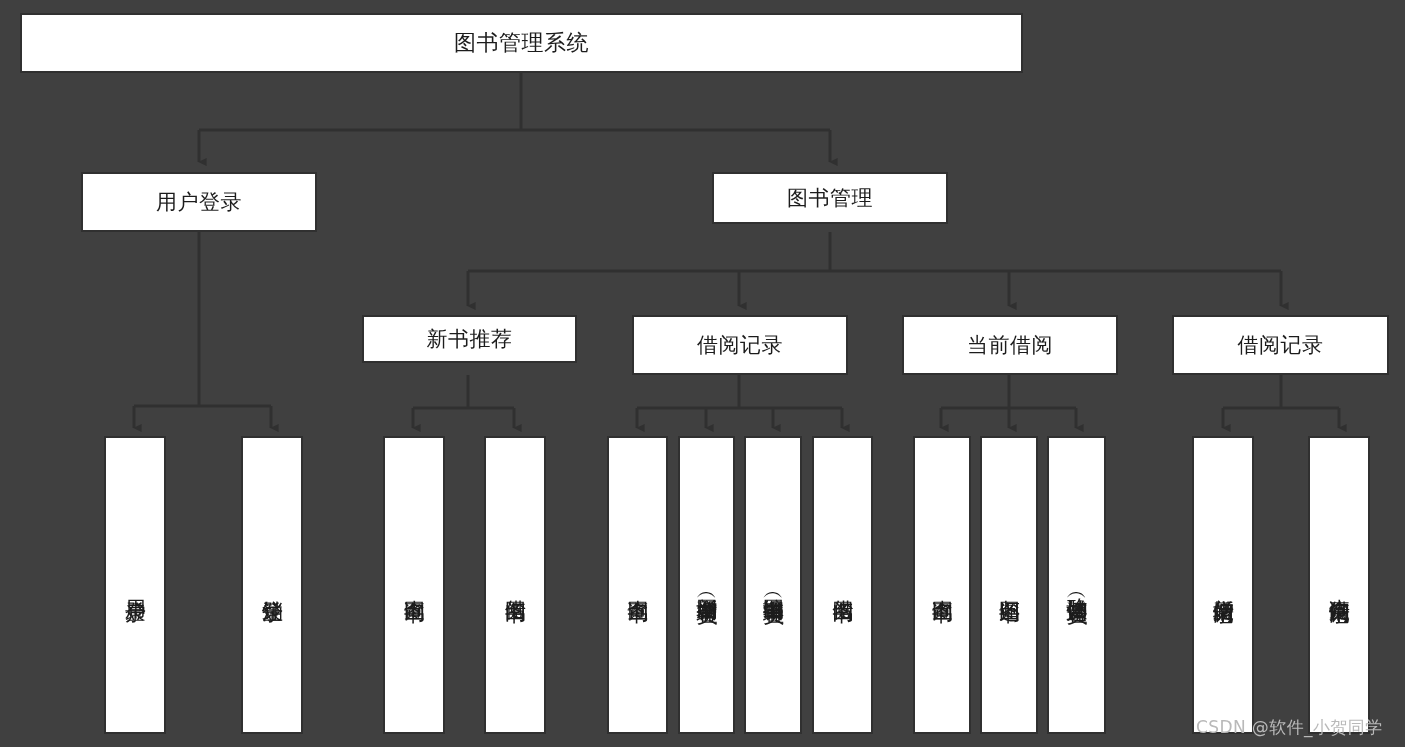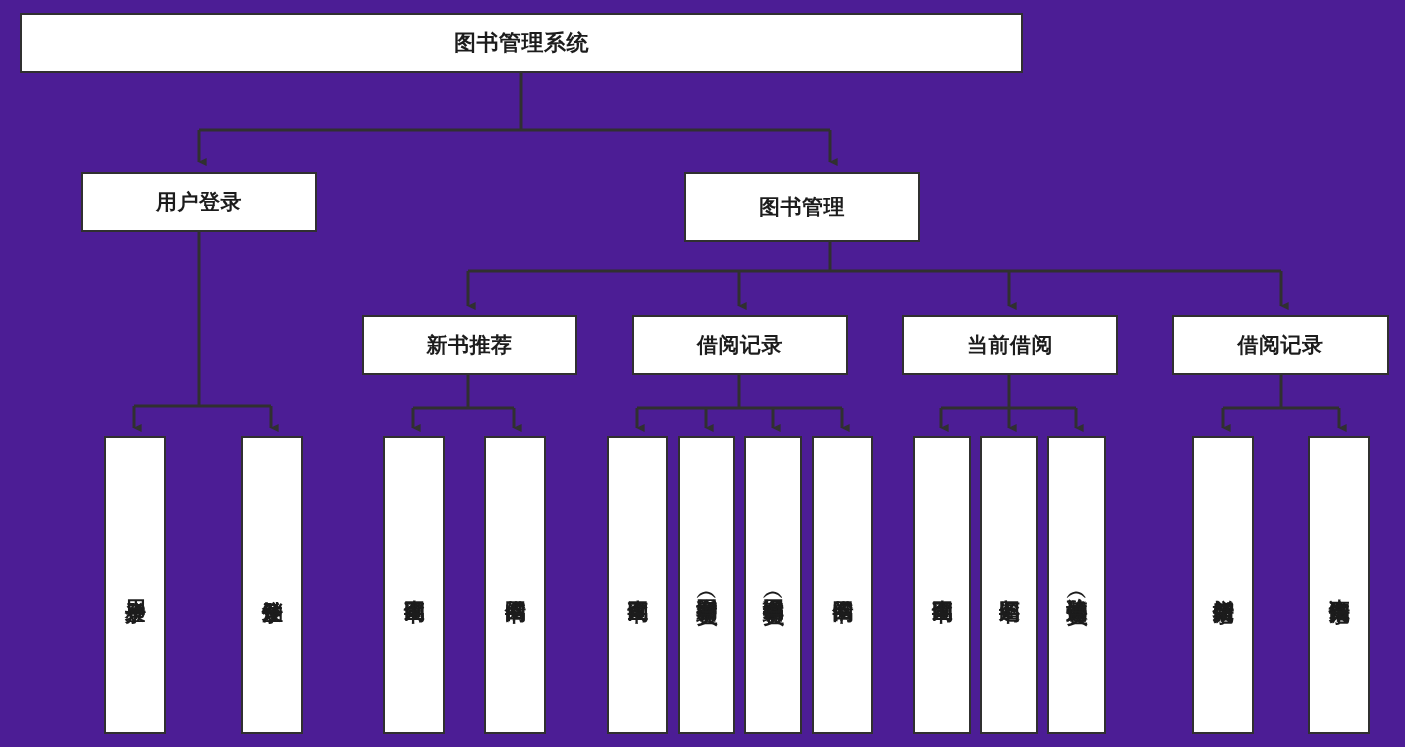--- a/index.html
+++ b/index.html
@@ -9,23 +9,22 @@
     background: #ffffff;
   }
   body {
     font-family: "DejaVu Sans", "Liberation Sans", sans-serif;
     color: #1a1a1a;
   }
   #canvas {
     position: relative;
     width: 1405px;
     height: 747px;
-    background: #4c1d95;
+    background: #404040;
     overflow: hidden;
-    font-weight: bold;
   }
   #edges {
     position: absolute;
     left: 0;
     top: 0;
     width: 1405px;
     height: 747px;
     pointer-events: none;
   }
   .node {
@@ -124,25 +123,25 @@
   </svg>
 
   <div class="node root" style="left:20px; top:13px; width:1003px; height:60px;">
     <span class="label">图书管理系统</span>
   </div>
 
   <div class="node" style="left:81px; top:172px; width:236px; height:60px;">
     <span class="label">用户登录</span>
   </div>
 
-  <div class="node" style="left:684px; top:172px; width:236px; height:70px;">
+  <div class="node" style="left:712px; top:172px; width:236px; height:52px;">
     <span class="label">图书管理</span>
   </div>
 
-  <div class="node" style="left:362px; top:315px; width:215px; height:60px;">
+  <div class="node" style="left:362px; top:315px; width:215px; height:48px;">
     <span class="label">新书推荐</span>
   </div>
 
   <div class="node" style="left:632px; top:315px; width:216px; height:60px;">
     <span class="label">借阅记录</span>
   </div>
 
   <div class="node" style="left:1172px; top:315px; width:217px; height:60px;">
     <span class="label">借阅记录</span>
   </div>
@@ -196,14 +195,15 @@
   </div>
 
   <div class="node vertical" style="left:1192px; top:436px; width:62px; height:298px;">
     <span class="label">新增借阅记录</span>
   </div>
 
   <div class="node vertical" style="left:1308px; top:436px; width:62px; height:298px;">
     <span class="label">查询借阅记录</span>
   </div>
 
+  <div class="watermark" style="left:1196px; top:716px;">CSDN @软件_小贺同学</div>
 
 </div>
 
 </body></html>

